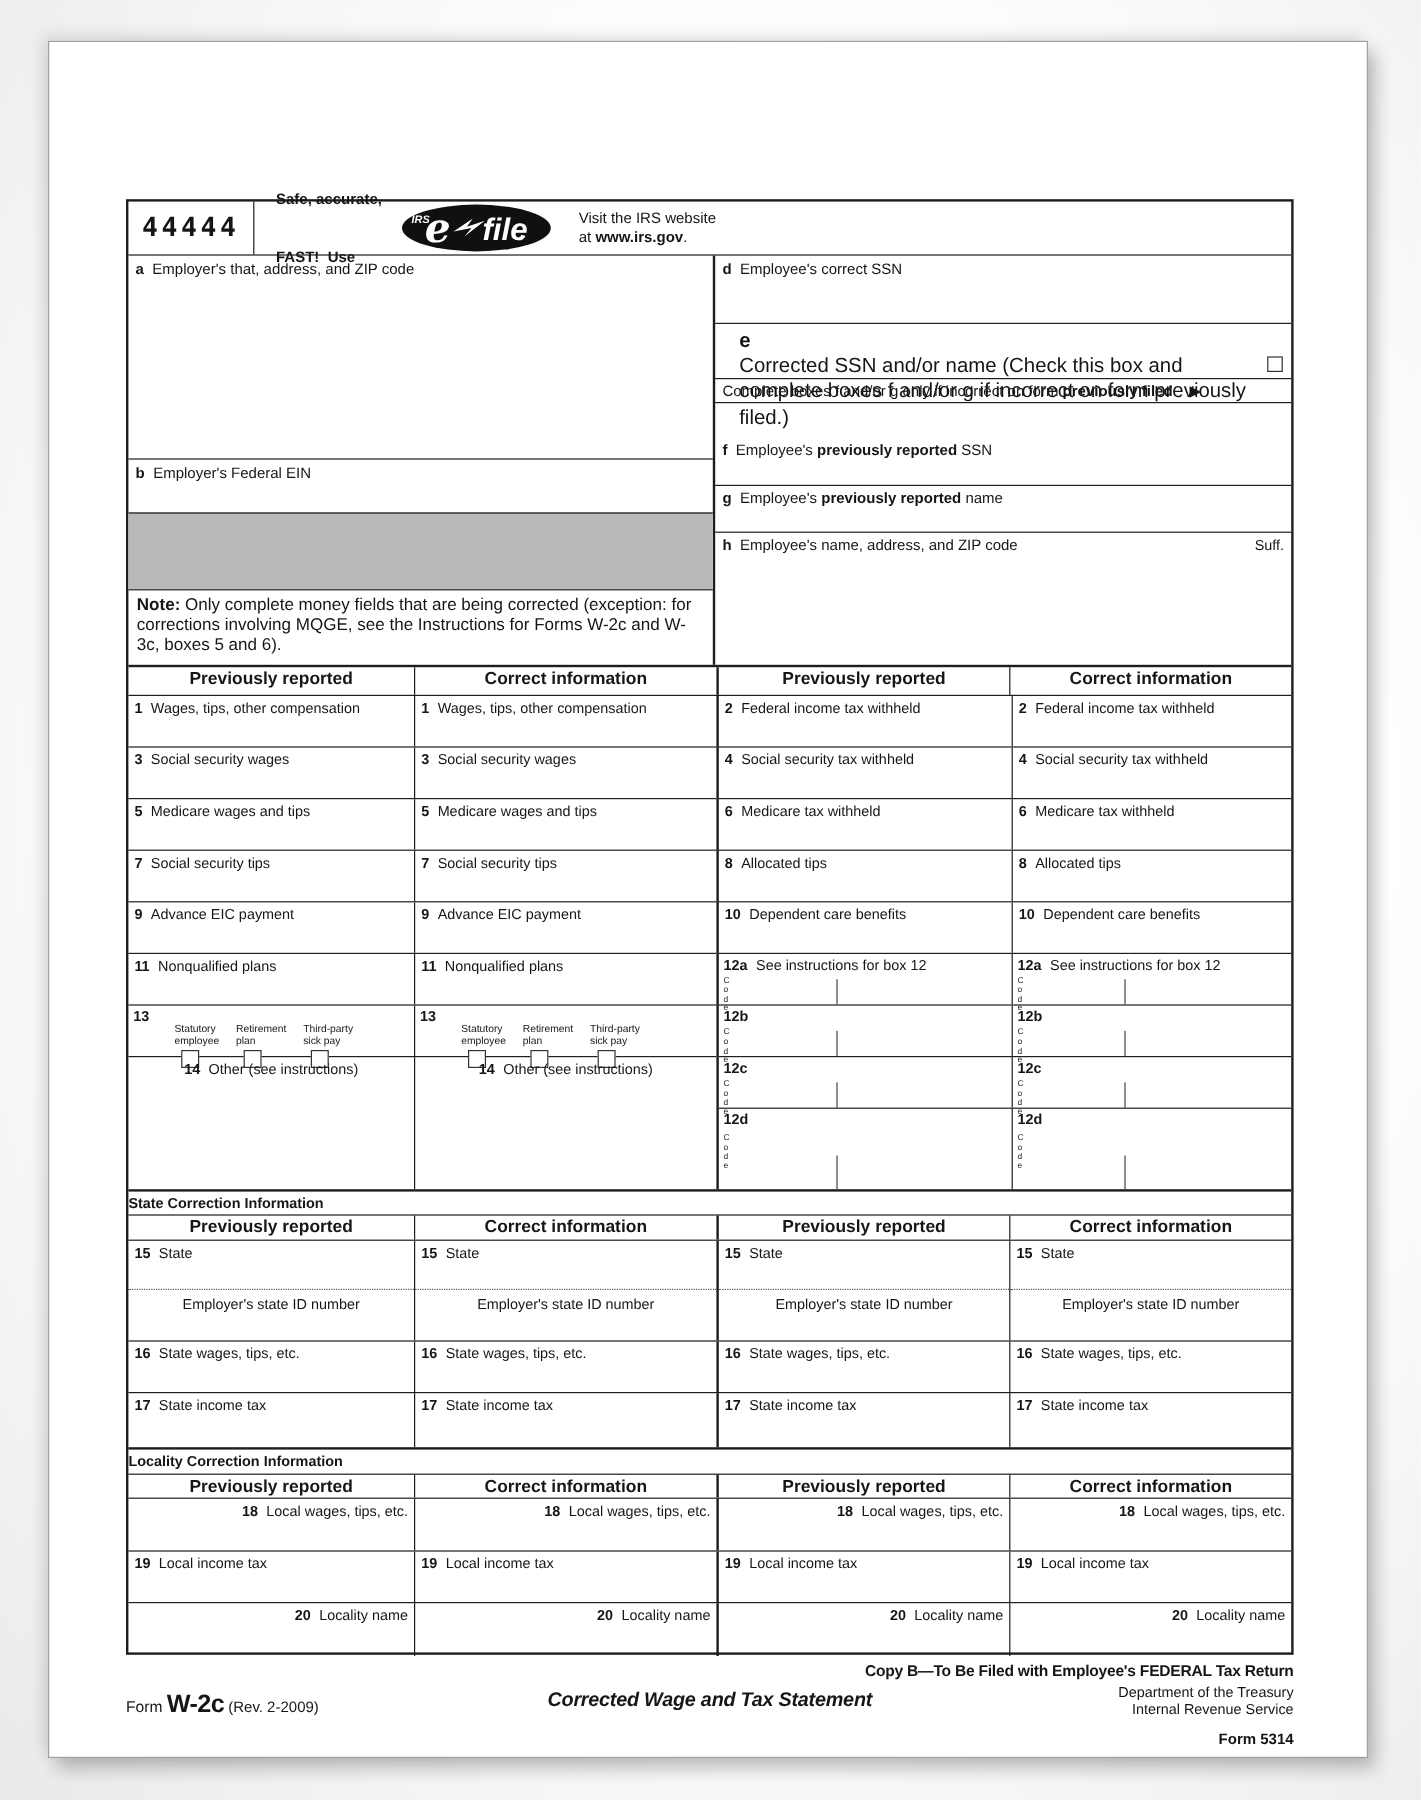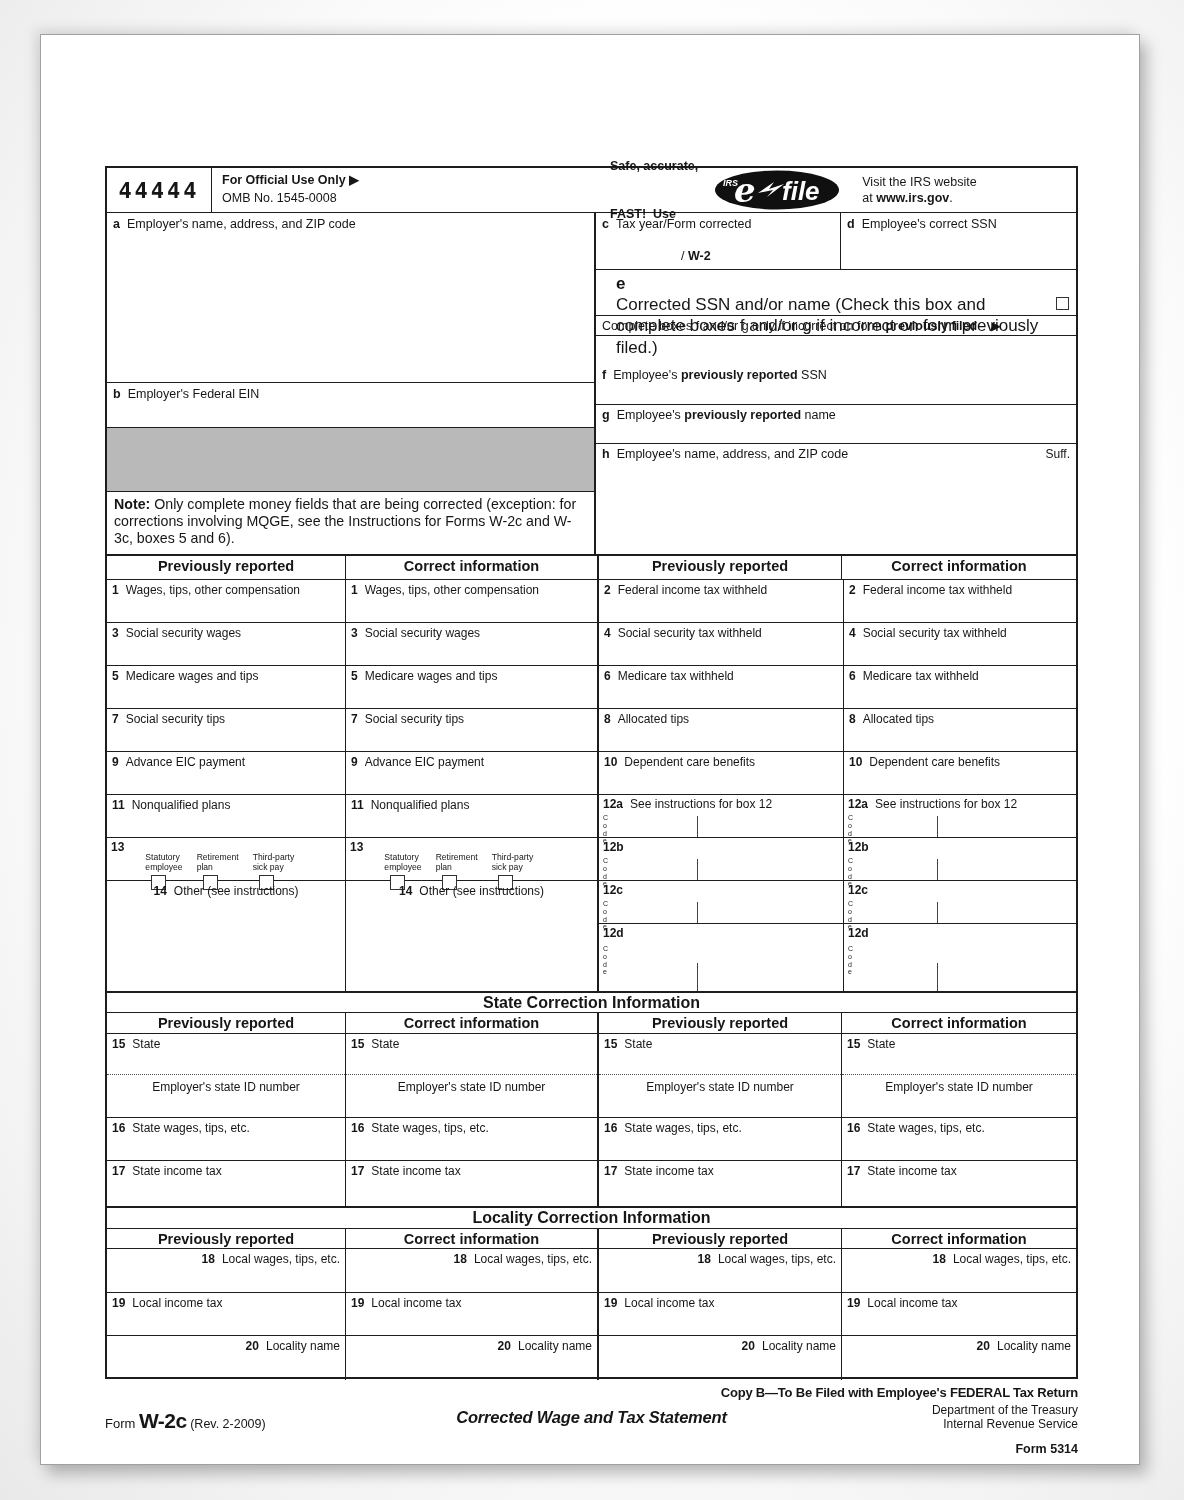--- a/index.html
+++ b/index.html
@@ -84,21 +84,21 @@
   .b13 .grp .sl{font-size:8.6px;line-height:1.15;}
   .chk{width:15px;height:15px;border:1px solid #333;background:#fff;margin-top:2px;margin-left:6px;}
   
   .b12{position:relative;padding:2px 4px;font-size:12px;}
   .b12 .codev{position:absolute;left:4px;top:19px;width:7px;font-size:7px;line-height:1.12;word-break:break-all;color:#222;}
   .b12 .vline{position:absolute;left:40%;top:50%;bottom:0;border-left:1px solid #444;}
   .b12.d .codev{top:21px;}
   .b12.d .vline{top:58%;}
   
   .secbar{height:22px;border-bottom:1px solid var(--ln);border-top:2px solid var(--ln);
-    text-align:center;font-weight:bold;font-size:16px;line-height:20px;}
+    font-weight:bold;font-size:12px;line-height:20px;}
   .shead{display:flex;height:21px;border-bottom:1px solid var(--ln);}
   .shead .thc{font-size:14.5px;padding-top:0;line-height:20px;}
   .srow{display:flex;border-bottom:1px solid var(--ln);}
   .srow:last-child,.srow.nobb{border-bottom:none;}
   .sc{padding:3px 5px;font-size:12px;}
   .sc.c1{width:239px;border-right:1px solid var(--ln);}
   .sc.c2{width:251px;}
   .sc.c3{width:245px;border-left:2px solid var(--ln);border-right:1px solid var(--ln);}
   .sc.c4{flex:1;}
   .r15 .sc{padding:0;}
@@ -119,24 +119,20 @@
   .fcat{text-align:right;font-weight:bold;font-size:12.5px;margin-top:10px;}
 </style>
 </head>
 <body>
 
 <div class="sheet">
   <div class="form">
 
     <div class="hrow">
       <div class="code-cell">44444</div>
-      <div class="official-cell">
-        <div class="b1"><span>For Official Use Only </span><span>▶</span></div>
-        <div>OMB No. 1545-0008</div>
-      </div>
       <div class="efile-area">
         <div class="tagline">
           <div>Safe, accurate,</div>
           <div>FAST!  Use</div>
         </div>
         <svg class="efile-logo" width="128" height="42" viewBox="0 0 128 42">
           <ellipse cx="63" cy="21" rx="62" ry="19.5" fill="#101010"></ellipse>
           <text x="9" y="17" font-size="9" font-weight="bold" font-style="italic" fill="#ffffff" font-family="Liberation Sans, sans-serif">IRS</text>
           <text x="20" y="33" font-size="34" font-weight="bold" font-style="italic" fill="#ffffff" font-family="DejaVu Serif, serif">e</text>
           <path d="M44 24 L60 13 L55 20 L70 15 L53 28 L59 21 Z" fill="#ffffff"></path>
@@ -144,31 +140,27 @@
         </svg>
         <div class="visit">
           <div>Visit the IRS website</div>
           <div><span>at </span><b>www.irs.gov</b><span>.</span></div>
         </div>
       </div>
     </div>
 
     <div class="upper">
       <div class="ucol-l">
-        <div class="boxa"><span class="bnum">a</span><span>Employer's name, address, and ZIP code</span></div>
+        <div class="boxa"><span class="bnum">a</span><span>Employer's that, address, and ZIP code</span></div>
         <div class="boxb"><span class="bnum">b</span><span>Employer's Federal EIN</span></div>
         <div class="grayblock"></div>
         <div class="noteblock"><b>Note:</b><span> Only complete money fields that are being corrected (exception: for corrections involving MQGE, see the Instructions for Forms W-2c and W-3c, boxes 5 and 6).</span></div>
       </div>
       <div class="ucol-r">
         <div class="cdrow">
-          <div class="boxc">
-            <span class="bnum">c</span><span>Tax year/Form corrected</span>
-            <span class="w2val"><span>/ </span><b>W-2</b></span>
-          </div>
           <div class="boxd"><span class="bnum">d</span><span>Employee's correct SSN</span></div>
         </div>
         <div class="boxe">
           <span class="bnum">e</span><span class="etext">Corrected SSN and/or name (Check this box and complete boxes f and/or g if incorrect on form previously filed.)</span>
           <span class="echk"></span>
         </div>
         <div class="completerow">
           <span>Complete boxes f and/or g only if incorrect on form </span><b>previously filed</b><span class="arr">▶</span>
         </div>
         <div class="boxf"><span class="bnum">f</span><span>Employee's </span><b>previously reported</b><span> SSN</span></div>

